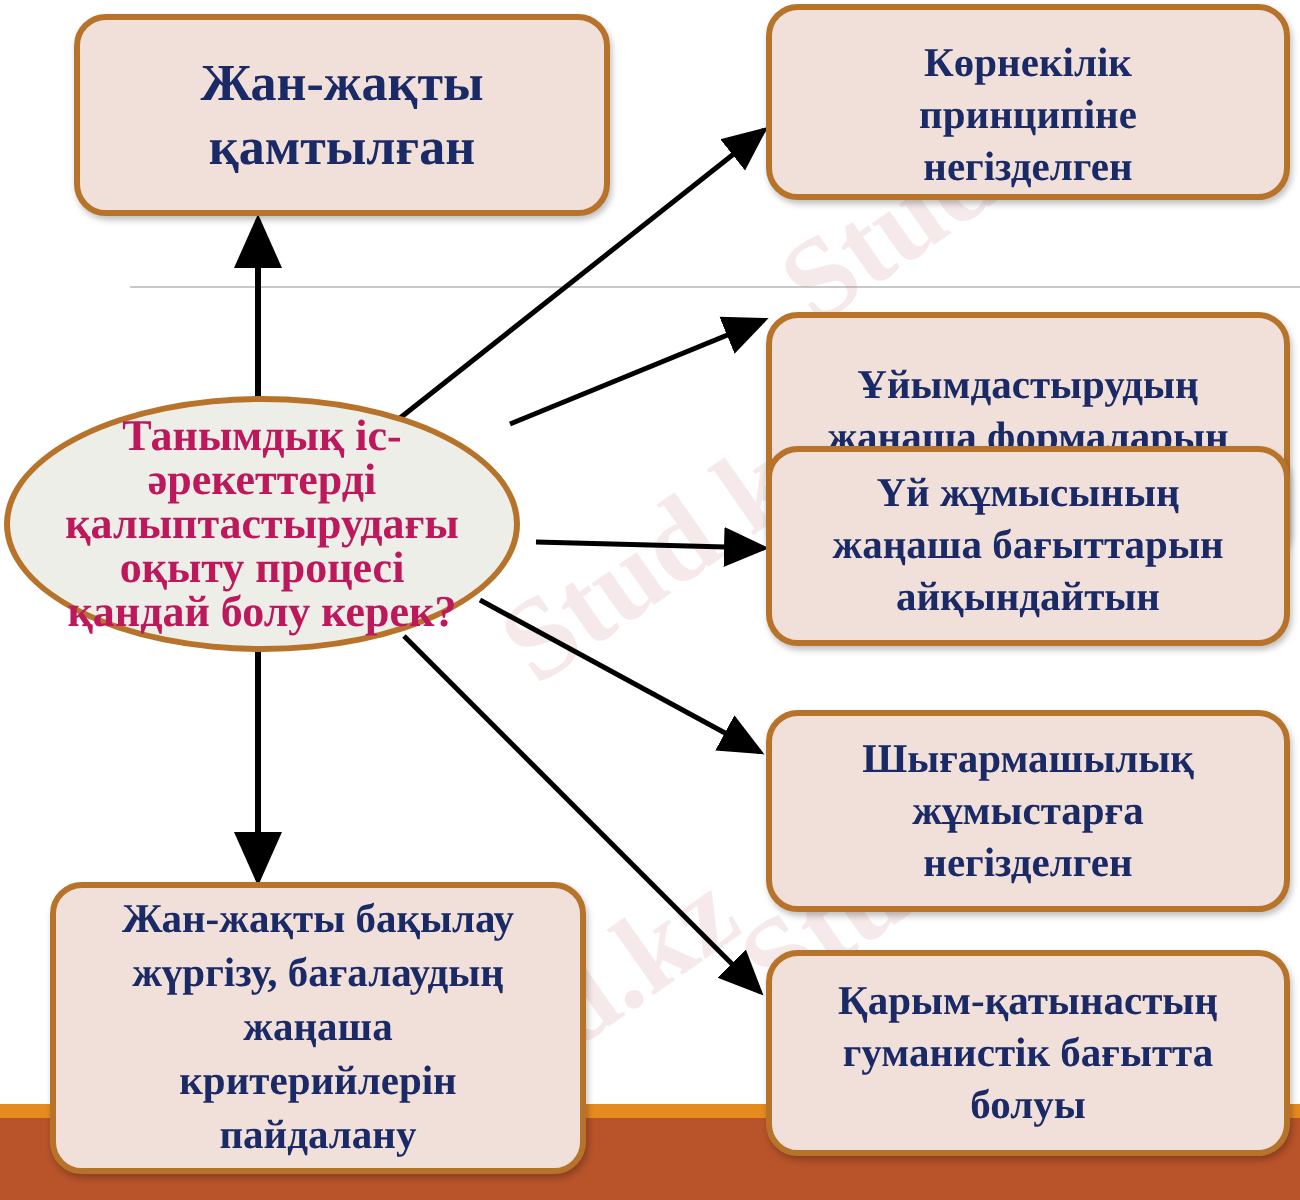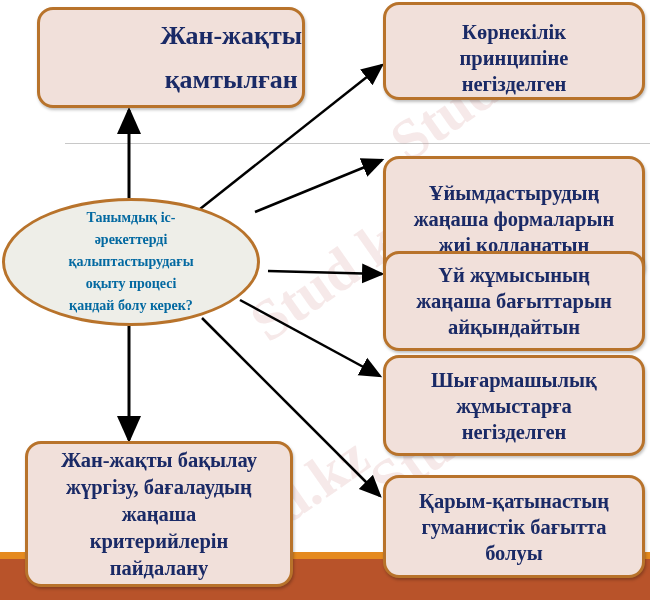--- a/index.html
+++ b/index.html
@@ -10,21 +10,21 @@
   .hline { position:absolute; left:65px; top:143px; width:585px; height:1px; background:#c8c8c8; }
   .wm { position:absolute; color:rgba(200,120,120,0.16); font-size:58px; font-weight:bold;
         transform:rotate(-35deg); white-space:nowrap; pointer-events:none; }
   .box { position:absolute; box-sizing:border-box; border:3px solid #b8732b; border-radius:16px;
          background:#f1e0da; display:flex; align-items:center; justify-content:center; text-align:center;
          color:#1a2a66; font-weight:bold; box-shadow:1px 2px 3px rgba(0,0,0,0.25); }
   .box span { display:block; white-space:pre-line; }
   .right { left:383px; width:262px; font-size:20.5px; line-height:26px; }
   .ellipse { position:absolute; left:2px; top:198px; width:258px; height:128px; border:3px solid #b8732b;
              border-radius:50%; background:#eeeee8; box-sizing:border-box; display:flex; align-items:center;
-             justify-content:center; text-align:center; font-weight:bold; font-size:14px; line-height:22px; color:#0369a1; }
+             justify-content:center; text-align:center; font-weight:bold; font-size:22px; line-height:22px; color:#be185d; }
   .ellipse span { white-space:pre-line; }
   svg.arrows { position:absolute; left:0; top:0; }
 </style>
 </head>
 <body>
 
 <div class="band-orange"></div>
 <div class="band-rust"></div>
 <div class="hline"></div>
 
@@ -41,21 +41,21 @@
   </defs>
   <line x1="129" y1="198" x2="129" y2="110" stroke="#000" stroke-width="3" marker-end="url(#ah)"></line>
   <line x1="200" y1="209" x2="382" y2="65" stroke="#000" stroke-width="2.5" marker-end="url(#ah)"></line>
   <line x1="255" y1="212" x2="382" y2="160" stroke="#000" stroke-width="2.5" marker-end="url(#ah)"></line>
   <line x1="268" y1="271" x2="382" y2="274" stroke="#000" stroke-width="2.5" marker-end="url(#ah)"></line>
   <line x1="240" y1="300" x2="380" y2="376" stroke="#000" stroke-width="2.5" marker-end="url(#ah)"></line>
   <line x1="202" y1="318" x2="380" y2="496" stroke="#000" stroke-width="2.5" marker-end="url(#ah)"></line>
   <line x1="129" y1="326" x2="129" y2="440" stroke="#000" stroke-width="3" marker-end="url(#ah)"></line>
 </svg>
 
-<div class="box" style="left:37px;top:7px;width:268px;height:101px;font-size:26px;line-height:44px;justify-content:flex-end;">
+<div class="box" style="left:37px;top:7px;width:268px;height:101px;font-size:26px;line-height:32px;">
   <span>Жан-жақты
 қамтылған</span>
 </div>
 
 <div class="ellipse">
   <span>Танымдық іс-
 әрекеттерді
 қалыптастырудағы
 оқыту процесі
 қандай болу керек?</span>
@@ -72,21 +72,21 @@
 <div class="box right" style="top:2px;height:98px;align-items:flex-end;">
   <span>Көрнекілік
 принципіне
 негізделген</span>
 </div>
 <div class="box right" style="top:120px;height:125px;margin-top:36px;">
   <span>Ұйымдастырудың
 жаңаша формаларын
 жиі қолданатын</span>
 </div>
-<div class="box right" style="top:223px;height:100px;margin-top:28px;">
+<div class="box right" style="top:223px;height:100px;">
   <span>Үй жұмысының
 жаңаша бағыттарын
 айқындайтын</span>
 </div>
 <div class="box right" style="top:355px;height:101px;">
   <span>Шығармашылық
 жұмыстарға
 негізделген</span>
 </div>
 <div class="box right" style="top:475px;height:103px;">

